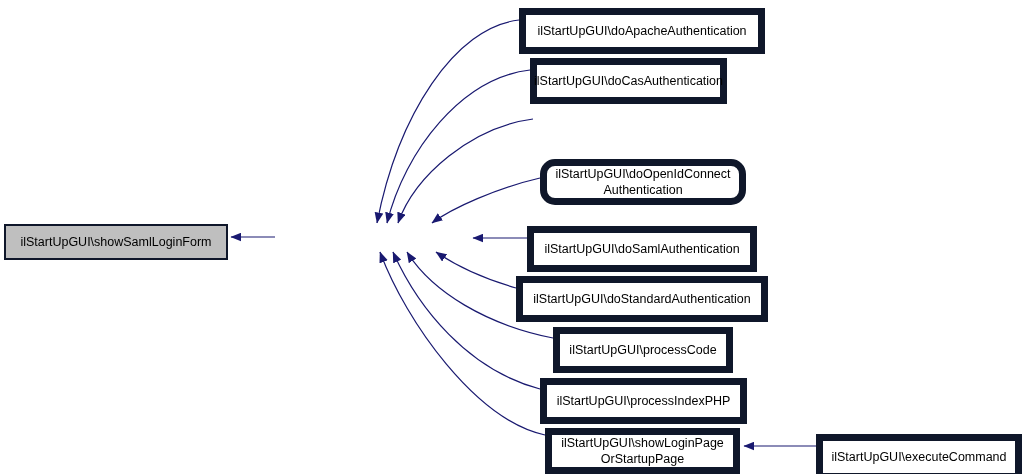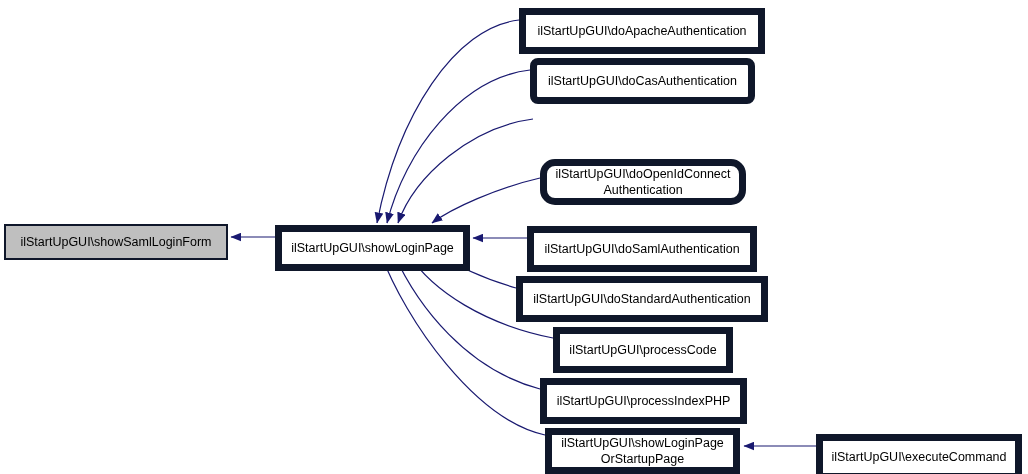--- a/index.html
+++ b/index.html
@@ -64,29 +64,26 @@
     <path class="edge" d="M 553,338 C 487,325 432,292 407,252" marker-end="url(#arrow)"></path>
     <path class="edge" d="M 540,389 C 468,370 418,308 393,252" marker-end="url(#arrow)"></path>
     <path class="edge" d="M 545,435 C 476,420 406,322 380,252" marker-end="url(#arrow)"></path>
     <path class="edge" d="M 816,446 L 744,446" marker-end="url(#arrow)"></path>
   </svg>
 
   <div class="node highlight" style="left:4px; top:224px; width:224px; height:27px;justify-content:center;">
     <span>ilStartUpGUI\showSamlLoginForm</span>
   </div>
 
-  <div class="node" style="left:275px; top:225px; width:195px; height:25px;">
-    <span>ilStartUpGUI\showLoginPage</span>
-  </div>
 
   <div class="node" style="left:519px; top:8px; width:246px; height:23px;">
     <span>ilStartUpGUI\doApacheAuthentication</span>
   </div>
 
-  <div class="node" style="left:530px; top:58px; width:225px; height:23px;border-radius:8px;">
+  <div class="node" style="left:530px; top:58px; width:197px; height:23px;">
     <span>ilStartUpGUI\doCasAuthentication</span>
   </div>
 
 
   <div class="node" style="left:540px; top:159px; width:206px; height:39px;border-radius:15px;">
     <span>ilStartUpGUI\doOpenIdConnect Authentication</span>
   </div>
 
   <div class="node" style="left:527px; top:226px; width:230px; height:21px;">
     <span>ilStartUpGUI\doSamlAuthentication</span>

